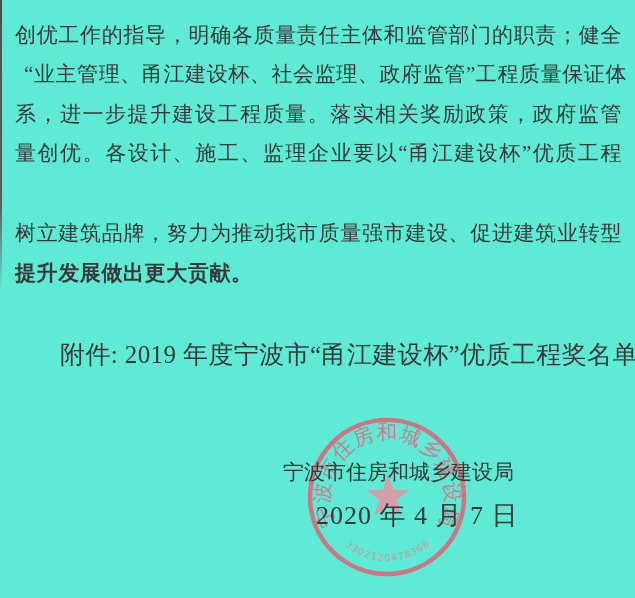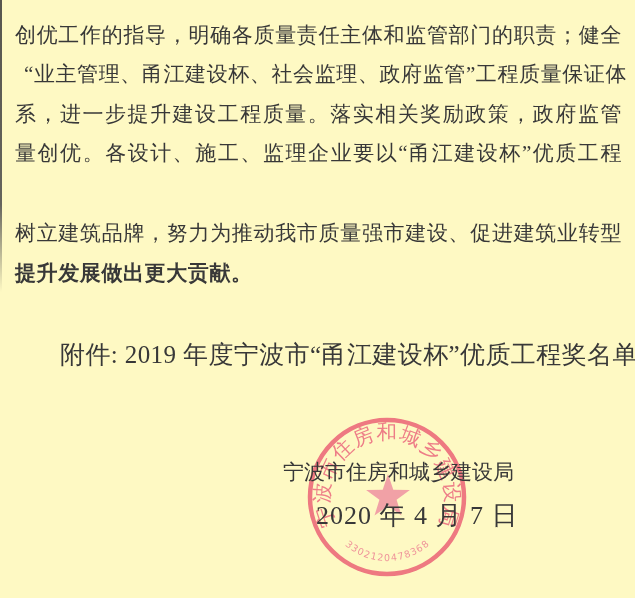--- a/index.html
+++ b/index.html
@@ -1,19 +1,19 @@
 <!DOCTYPE html>
 <html><head>
 <meta charset="utf-8">
 <style>
   html,body{margin:0;padding:0;background:#ffffff;}
   #page{
     position:relative;
     width:635px;height:598px;
-    background:#fef9c3;
+    background:#5eead4;
     overflow:hidden;
     font-family:"Liberation Serif","DejaVu Serif",serif;
     color:#383838;
   }
   
   .scan-edge{
     position:absolute;left:0;top:0;width:2px;height:292px;
     background:linear-gradient(to bottom,#3a3a3a 0%,#4a4a4a 70%,rgba(70,70,70,0) 100%);
     opacity:.85;
   }

